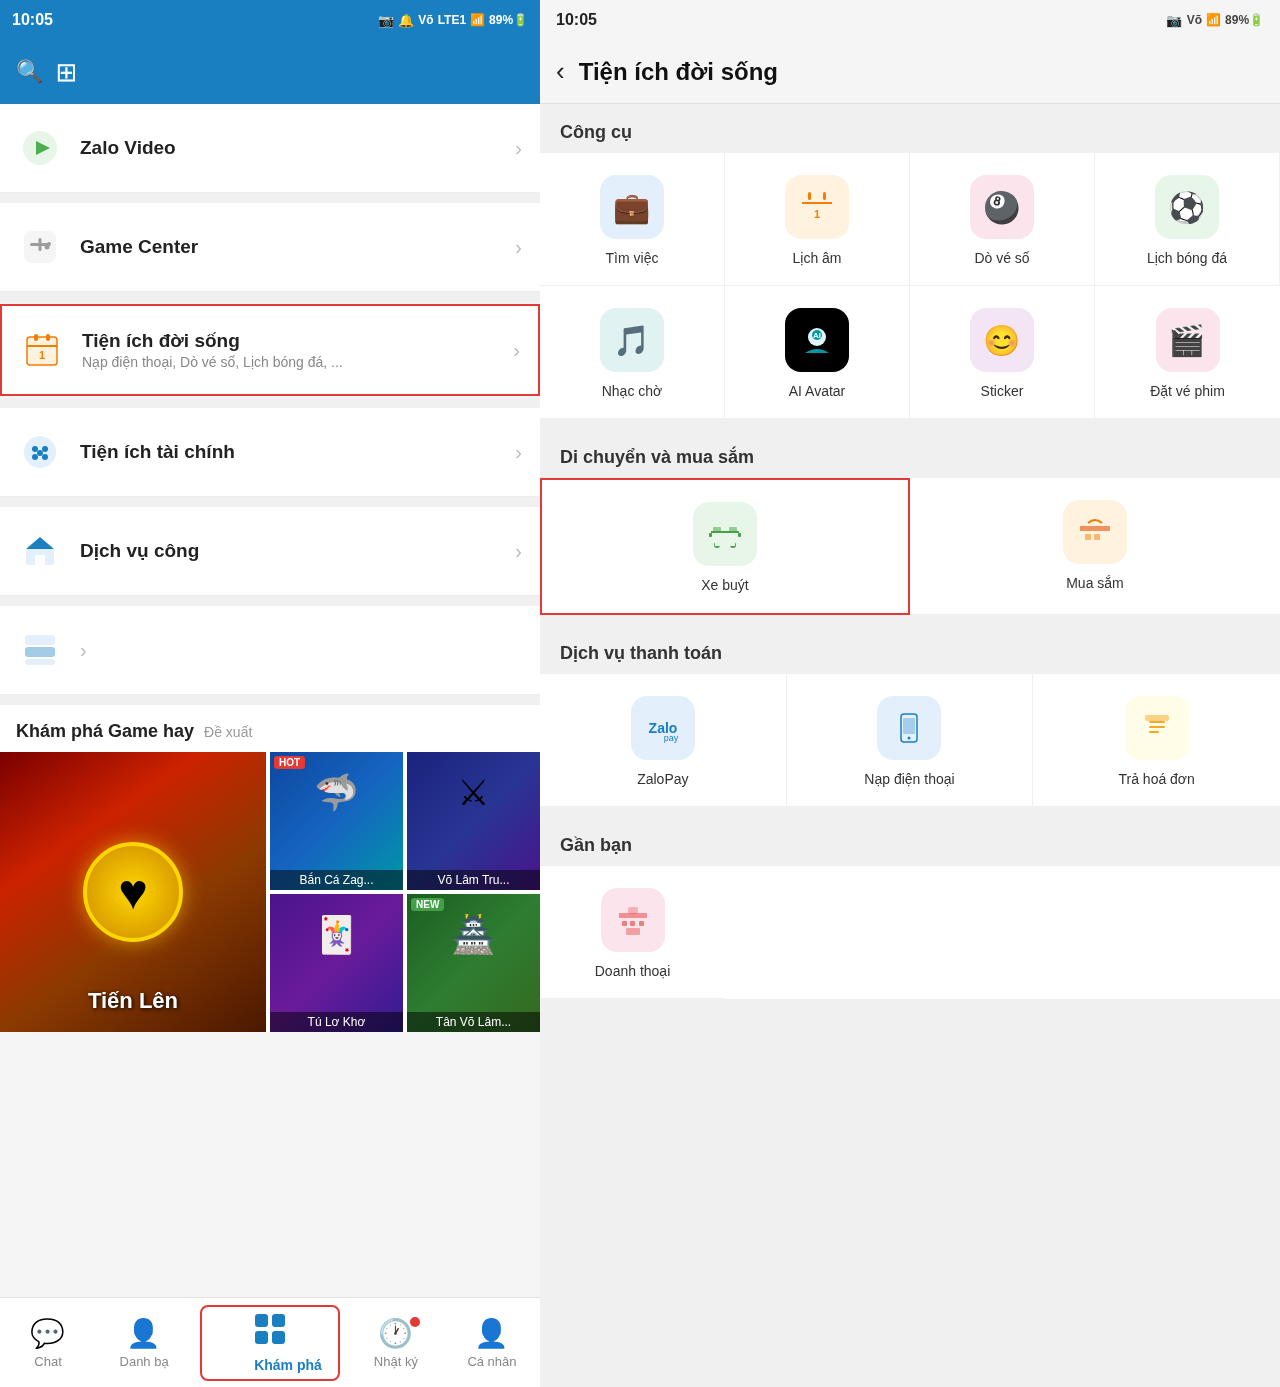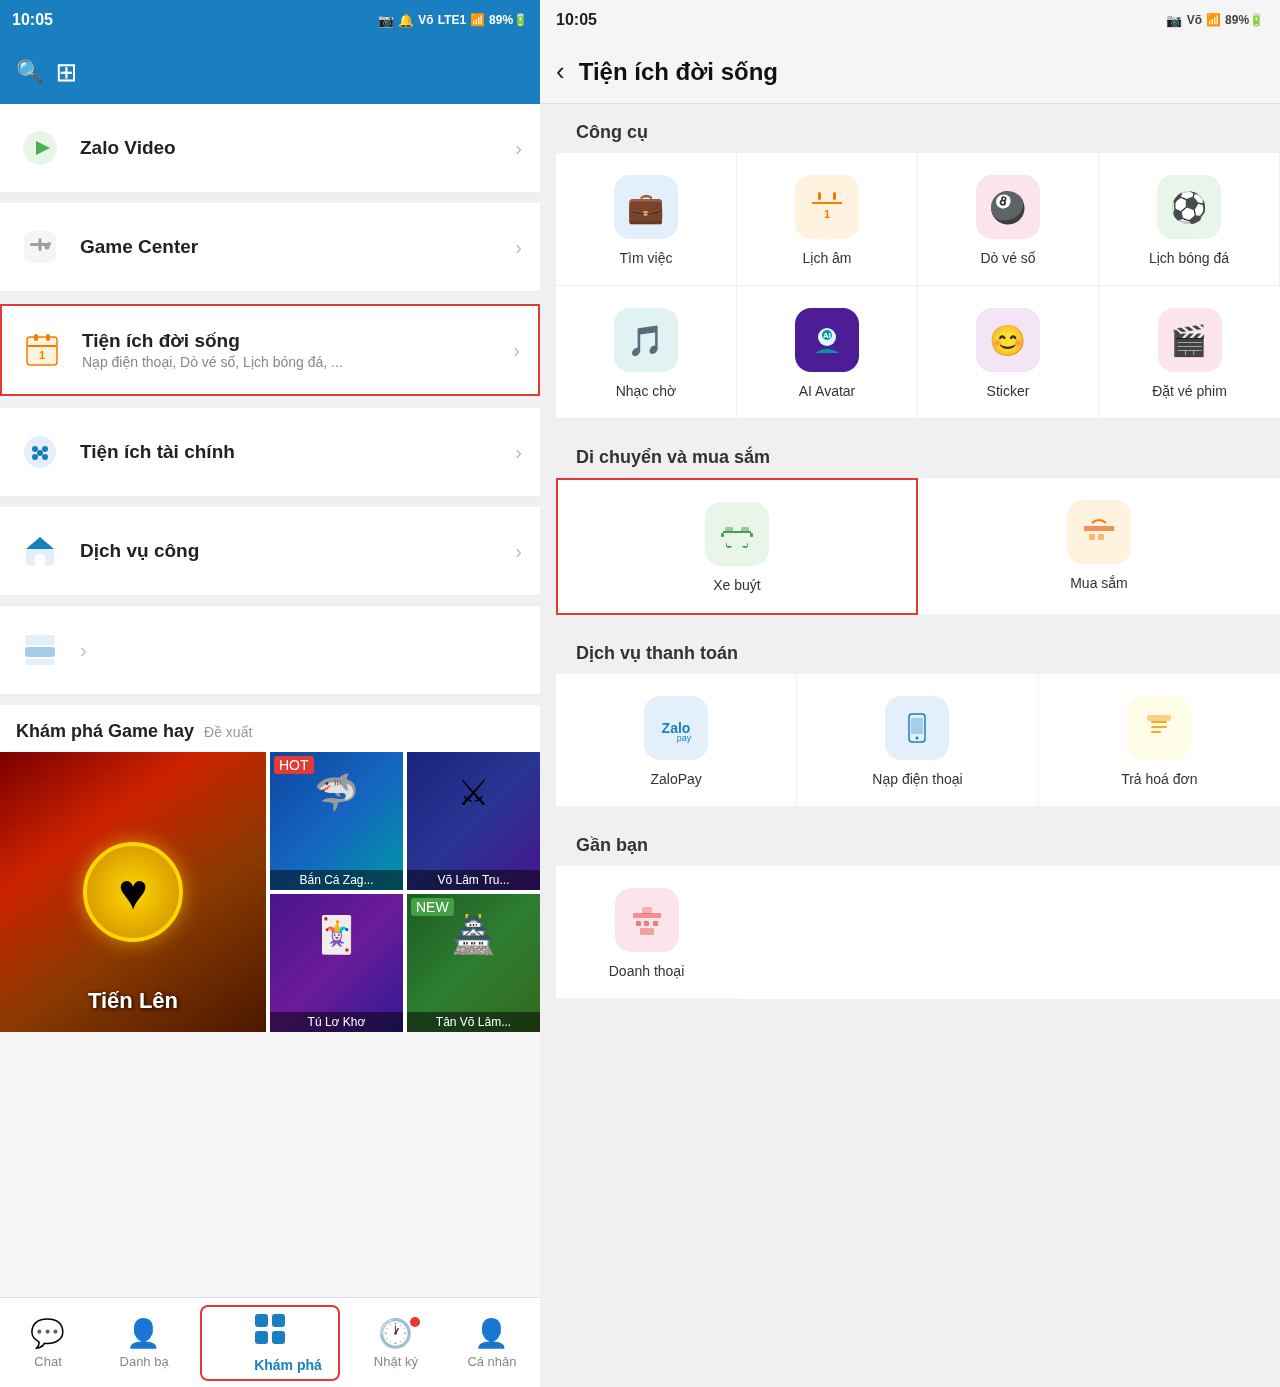--- a/index.html
+++ b/index.html
@@ -172,22 +172,22 @@
       justify-content: center;
       position: relative;
       overflow: hidden;
     }
     .game-badge {
       position: absolute;
       top: 4px;
       left: 4px;
       background: #e53935;
       color: white;
-      font-size: 14px;
-      font-weight: 400;
+      font-size: 10px;
+      font-weight: 700;
       padding: 1px 5px;
       border-radius: 3px;
     }
     .game-badge.new-badge {
       background: #43a047;
     }
     .game-name-overlay {
       position: absolute;
       bottom: 0;
       left: 0;
@@ -283,21 +283,20 @@
       font-size: 24px;
       font-weight: 700;
       color: #111;
     }
 
     .right-content {
       flex: 1;
       overflow-y: auto;
       background: #f0f0f0;
       padding-bottom: 20px;
-      padding-left: 16px;
     }
 
     .section-title {
       font-size: 18px;
       font-weight: 700;
       color: #333;
       padding: 18px 20px 10px 20px;
       background: #f0f0f0;
     }
 
@@ -346,21 +345,21 @@
 
     
     .ic-blue { background: #e3f0fb; color: #1a7fc1; }
     .ic-orange { background: #fff3e0; color: #f57c00; }
     .ic-red { background: #fce4ec; color: #e53935; }
     .ic-green { background: #e8f5e9; color: #43a047; }
     .ic-purple { background: #f3e5f5; color: #8e24aa; }
     .ic-teal { background: #e0f2f1; color: #00897b; }
     .ic-yellow { background: #fffde7; color: #f9a825; }
     .ic-pink { background: #fce4ec; color: #e91e63; }
-    .ic-cyan { background: #4c1d95; color: #0097a7; }
+    .ic-cyan { background: #000000; color: #0097a7; }
 
     .divider-section {
       height: 8px;
       background: #f0f0f0;
     }
 
     
     .xe-buyt-item {
       border: 2.5px solid #e53935 !important;
       position: relative;

